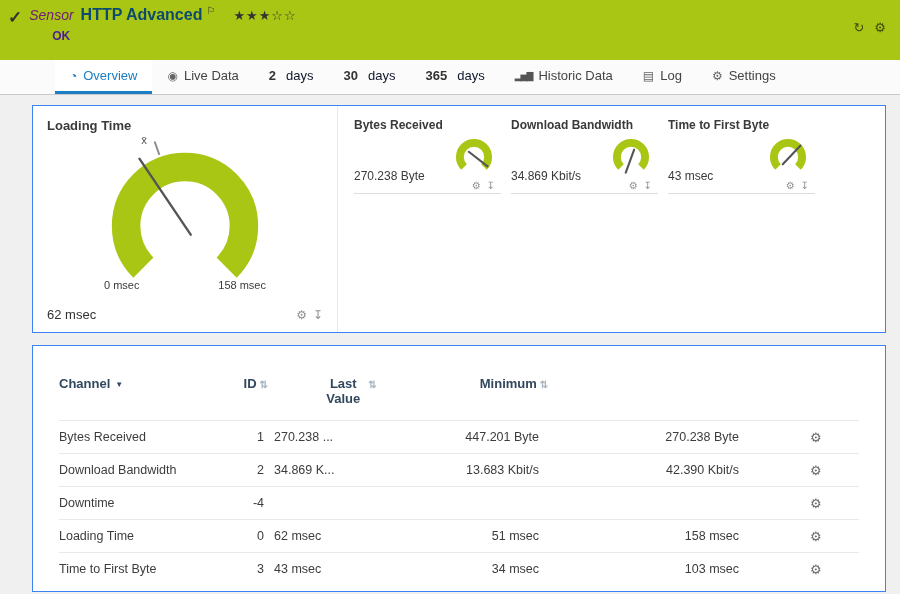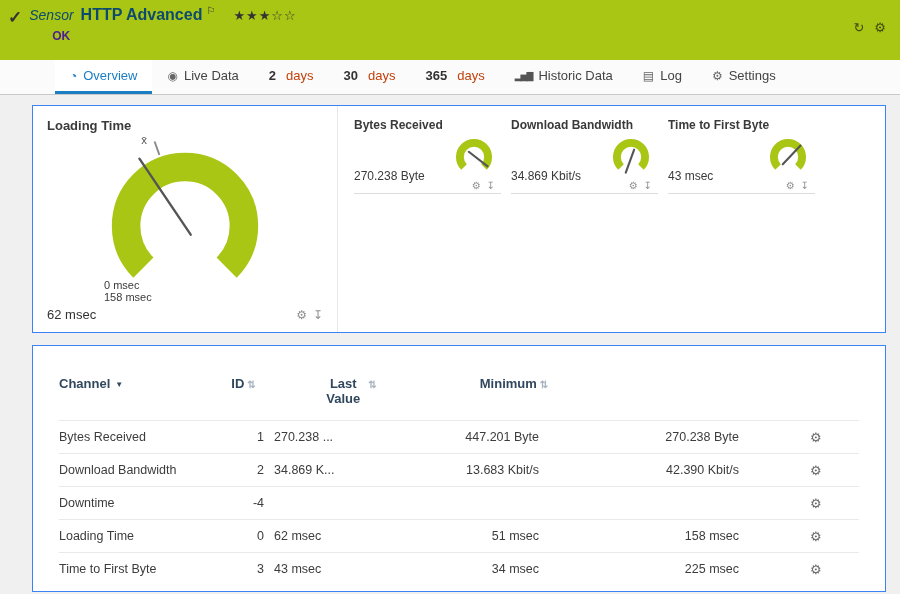--- a/index.html
+++ b/index.html
@@ -13,21 +13,21 @@
 
   
   .topbar {
     height:60px; background:#a9c614;
     display:flex; justify-content:space-between;
     padding:6px 14px 0 8px;
   }
   .topbar-left { display:flex; }
   .check-icon { font-size:17px; font-weight:bold; color:#333; margin:1px 7px 0 0; }
   .title-row { display:flex; align-items:baseline; }
-  .sensor-kind { font-style:italic; font-size:14px; color:#0c4a6e; margin-right:7px; }
+  .sensor-kind { font-style:italic; font-size:14px; color:#701a75; margin-right:7px; }
   .sensor-title { font-size:16px; font-weight:bold; color:#0c4a6e; }
   .flag-icon { font-size:10px; color:#333; margin-left:4px; vertical-align:top; position:relative; top:-6px; }
   .stars { font-size:13px; color:#333; margin-left:18px; letter-spacing:1px; }
   .status-row { font-size:12px; font-weight:bold; color:#4c1d95; margin:5px 0 0 23px; }
   .topbar-icons { padding-top:14px; display:flex; gap:10px; font-size:13px; color:#3f4c0a; }
   .topbar-icons span { cursor:pointer; }
 
   
   .tabbar {
     height:35px; background:#fbfbfb; border-bottom:1px solid #c9c9c9;
@@ -36,35 +36,35 @@
   .tab {
     display:flex; align-items:center; gap:6px; padding:0 15px;
     font-size:13px; color:#444; cursor:pointer;
     border-bottom:3px solid transparent;
   }
   .tab.active { color:#1b7dc2; border-bottom-color:#1b7dc2; background:#fff; }
   .tab-icon { font-size:12px; color:#666; }
   .tab.active .tab-icon { color:#1b7dc2; }
   .bars-icon { font-size:9px; letter-spacing:-1px; color:#555; }
   .tab-num { font-weight:bold; color:#333; margin-right:4px; }
-  .tab-days { color:#c2410c; }
+  .tab-days { color:#0f172a; }
 
   
   .panel { background:#fff; border:1px solid #3b82f6; margin:10px 14px 0 32px; }
   .panel1 { height:228px; display:flex; }
 
   .gauge-card {
     width:305px; padding:12px 14px 10px; border-right:1px solid #e8e8e8;
     display:flex; flex-direction:column;
   }
   .gauge-title { font-size:13px; font-weight:bold; color:#3a3a3a; }
   .gauge-svg-wrap { width:190px; margin:0 auto; }
   .scale-row {
     width:190px; margin:-10px auto 0; display:flex; justify-content:space-between;
-    padding:0 14px; font-size:11px; color:#3a3a3a;flex-direction:column;
+    padding:0 14px; font-size:11px; color:#3a3a3a;
   }
   .gauge-bottom { margin-top:auto; display:flex; justify-content:space-between; align-items:center; }
   .gauge-value { font-size:13px; color:#333; }
   .icon-set { display:flex; gap:6px; color:#8f8f8f; }
   .icon-set span { cursor:pointer; }
   .gauge-bottom .icon-set { font-size:12px; }
 
   .minis { display:flex; padding:12px 0 0 6px; }
   .mini { width:157px; padding-left:10px; }
   .mini-title { font-size:12px; font-weight:bold; color:#3a3a3a; margin-bottom:2px; }
@@ -83,21 +83,21 @@
     grid-template-columns:160px 55px 150px 180px 200px 1fr;
     align-items:center; height:33px;
     font-size:12.5px; color:#3c3c3c;
     border-top:1px solid #e9e9e9;
   }
   .thead {
     border-top:none; height:auto; padding:4px 0 14px;
     font-size:13px; font-weight:bold; color:#31475e;
     align-items:flex-start;
   }
-  .h-id { text-align:center; padding-right:6px; }
+  .h-id { text-align:right; padding-right:6px; }
   .h-center { text-align:center; }
   .hwrap { display:inline-block; width:44px; line-height:15px; vertical-align:top; }
   .sort-icon { font-size:10px; color:#a8b4c0; margin-left:3px; cursor:pointer; }
   .dd-icon { font-size:8px; color:#31475e; margin-left:5px; cursor:pointer; vertical-align:1px; }
   .cell-id { text-align:right; padding-right:10px; }
   .cell-min, .cell-max { text-align:right; padding-right:65px; }
   .cell-gear { padding-left:6px; color:#6b6b6b; font-size:13px; }
   .cell-gear span { cursor:pointer; }
   .cell-channel { cursor:pointer; }
 </style>
@@ -291,17 +291,17 @@
     <div class="cell-min">51 msec</div>
     <div class="cell-max">158 msec</div>
     <div class="cell-gear"><span>⚙</span></div>
   </div>
 
   <div class="trow">
     <div class="cell-channel">Time to First Byte</div>
     <div class="cell-id">3</div>
     <div class="cell-last">43 msec</div>
     <div class="cell-min">34 msec</div>
-    <div class="cell-max">225 msec</div>
+    <div class="cell-max">103 msec</div>
     <div class="cell-gear"><span>⚙</span></div>
   </div>
 
 </div>
 
 </body></html>

